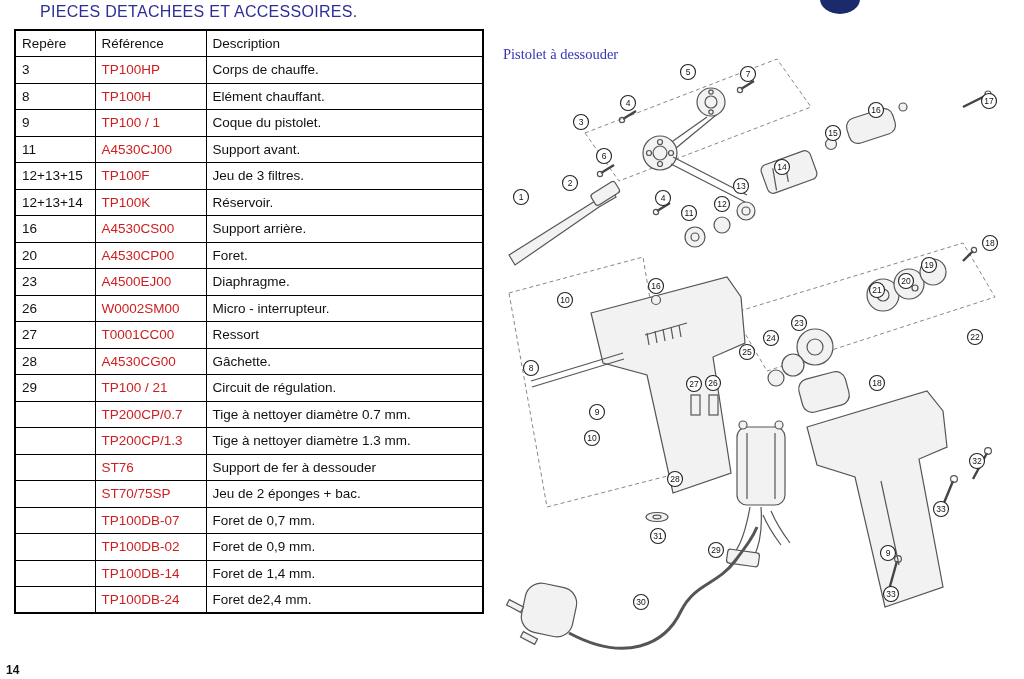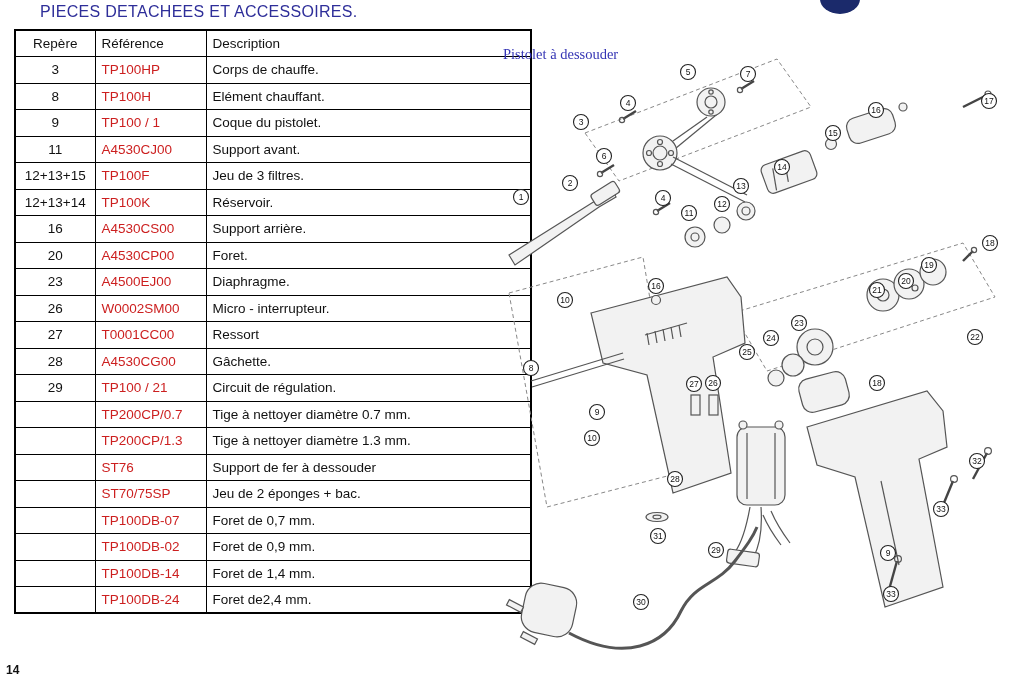--- a/index.html
+++ b/index.html
@@ -17,23 +17,23 @@
   }
   table.parts {
     position:absolute; left:14px; top:29px;
     border-collapse:collapse; table-layout:fixed;
     border:2px solid #000; font-size:13.5px;
   }
   table.parts th, table.parts td {
     border:1px solid #000; height:26.5px; padding:0 6px;
     overflow:hidden; white-space:nowrap; font-weight:normal;
   }
-  .col-repere { width:80px; text-align:center; }
+  .col-repere { width:80px; text-align:left; }
   .col-ref    { width:111px; text-align:left; }
-  .col-desc   { width:325px; text-align:left; }
+  .col-desc   { width:277px; text-align:left; }
   td.col-ref  { color:#cc1f1f; }
   .diagram-label {
     position:absolute; left:503px; top:46px;
     font-size:14.5px; color:#3434b4;font-family:Liberation Serif, serif;
   }
   svg.diagram { position:absolute; left:495px; top:45px; }
   .page-number {
     position:absolute; left:6px; top:663px;
     font-size:12px; font-weight:bold;
   }

